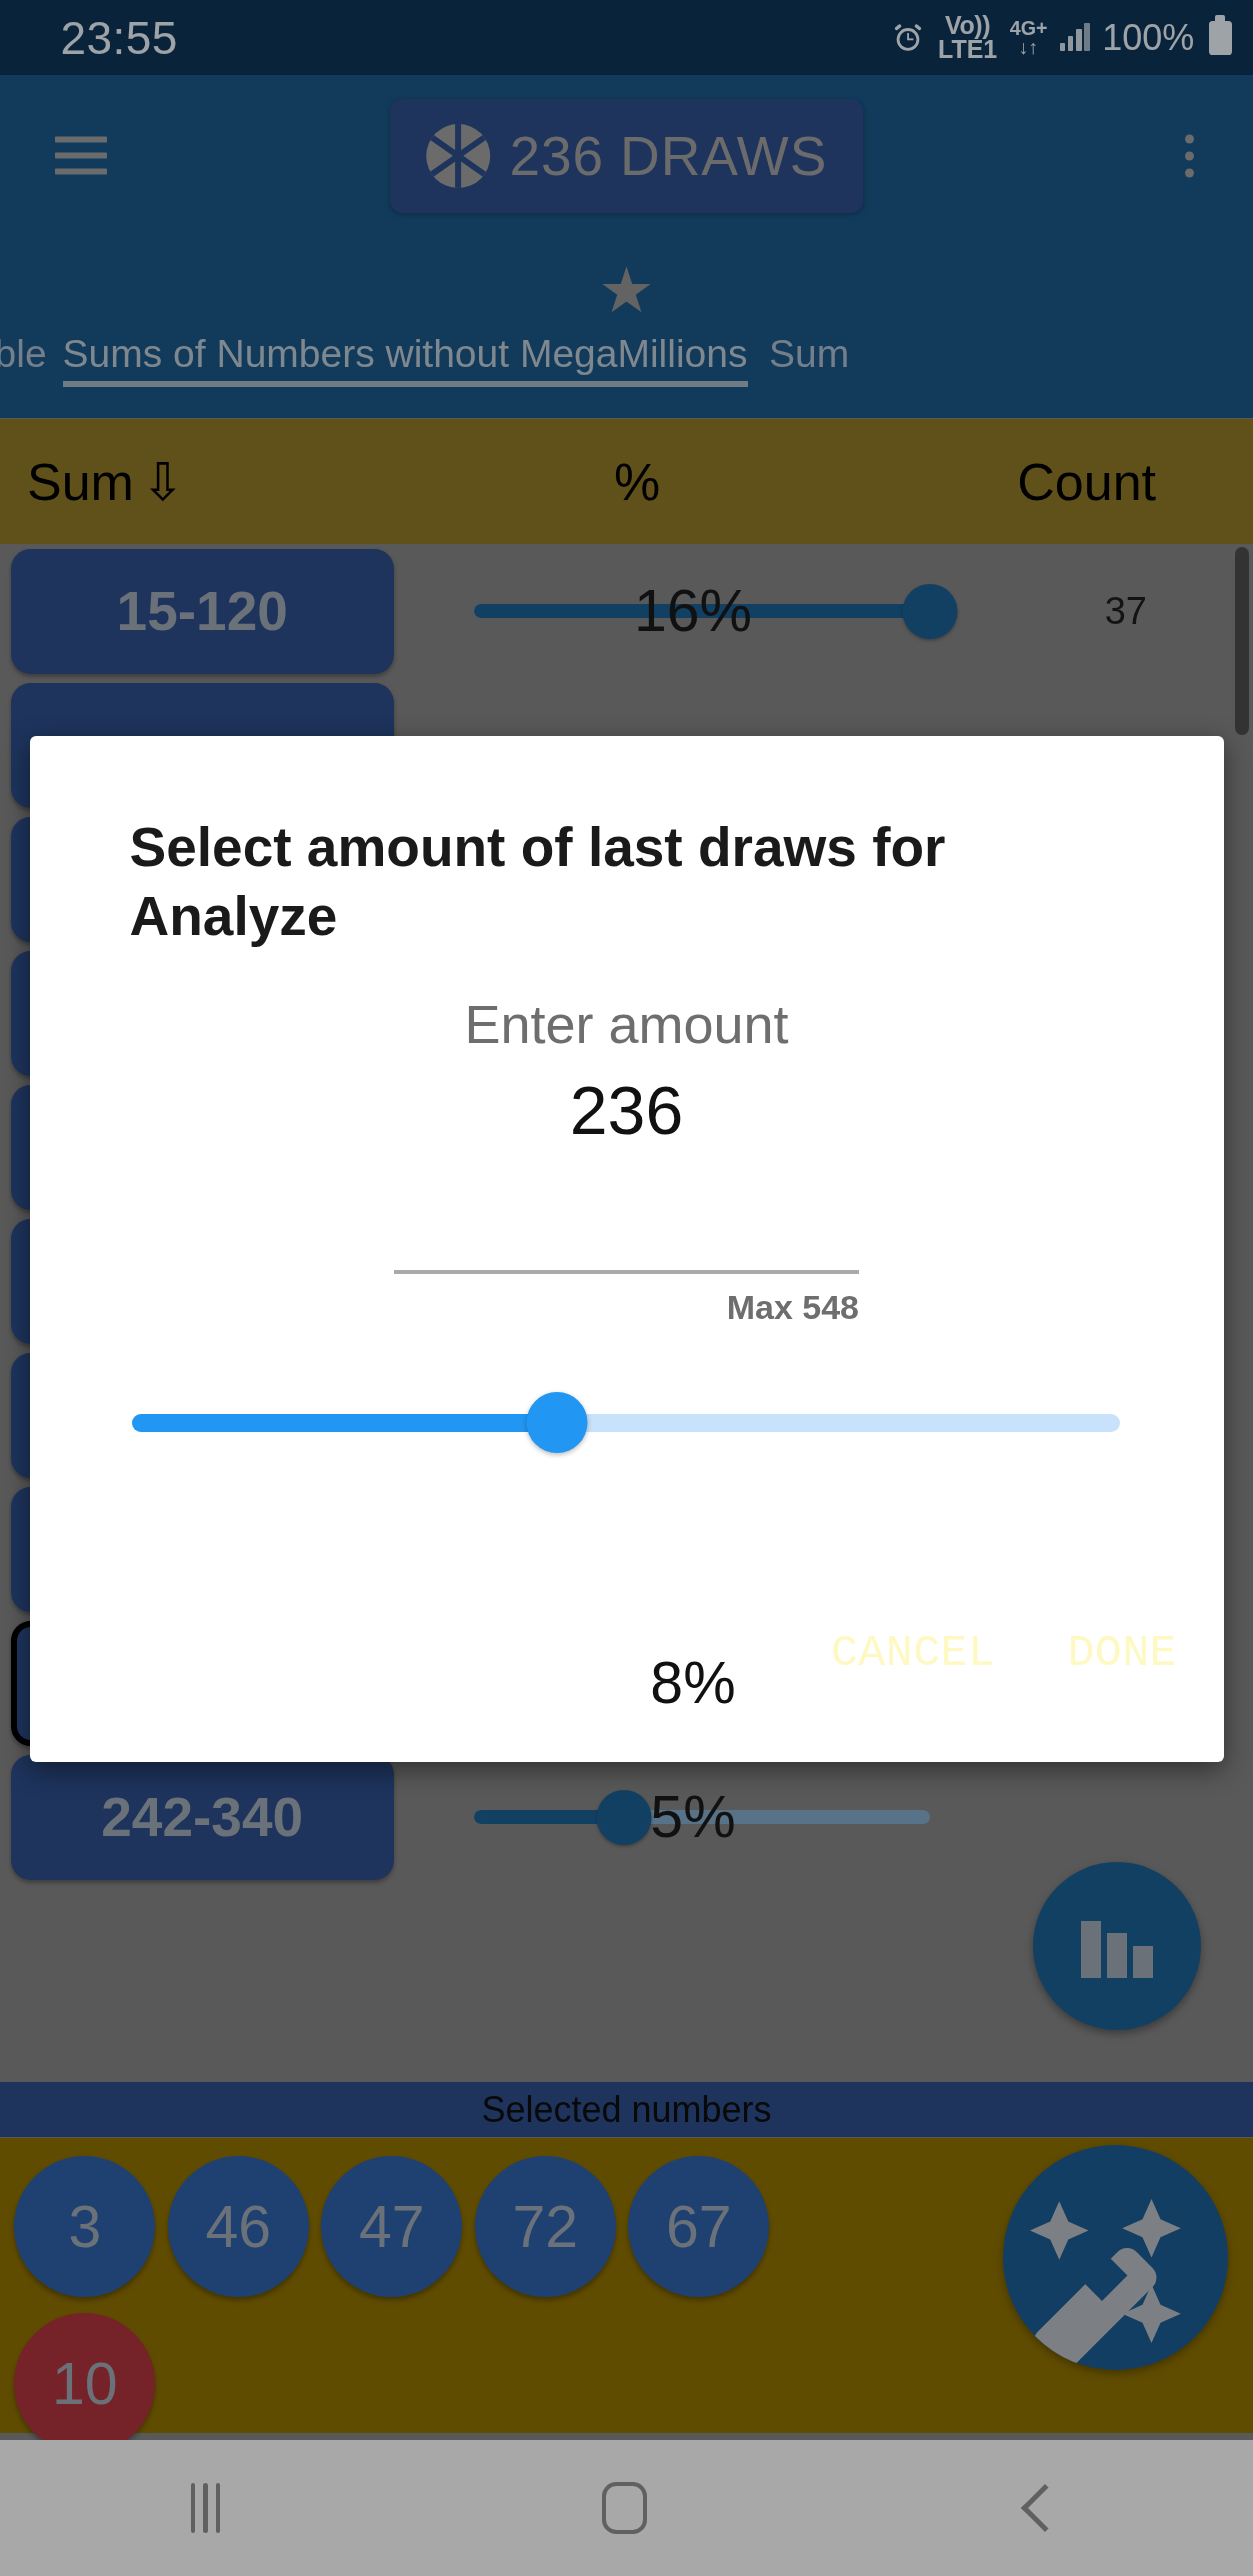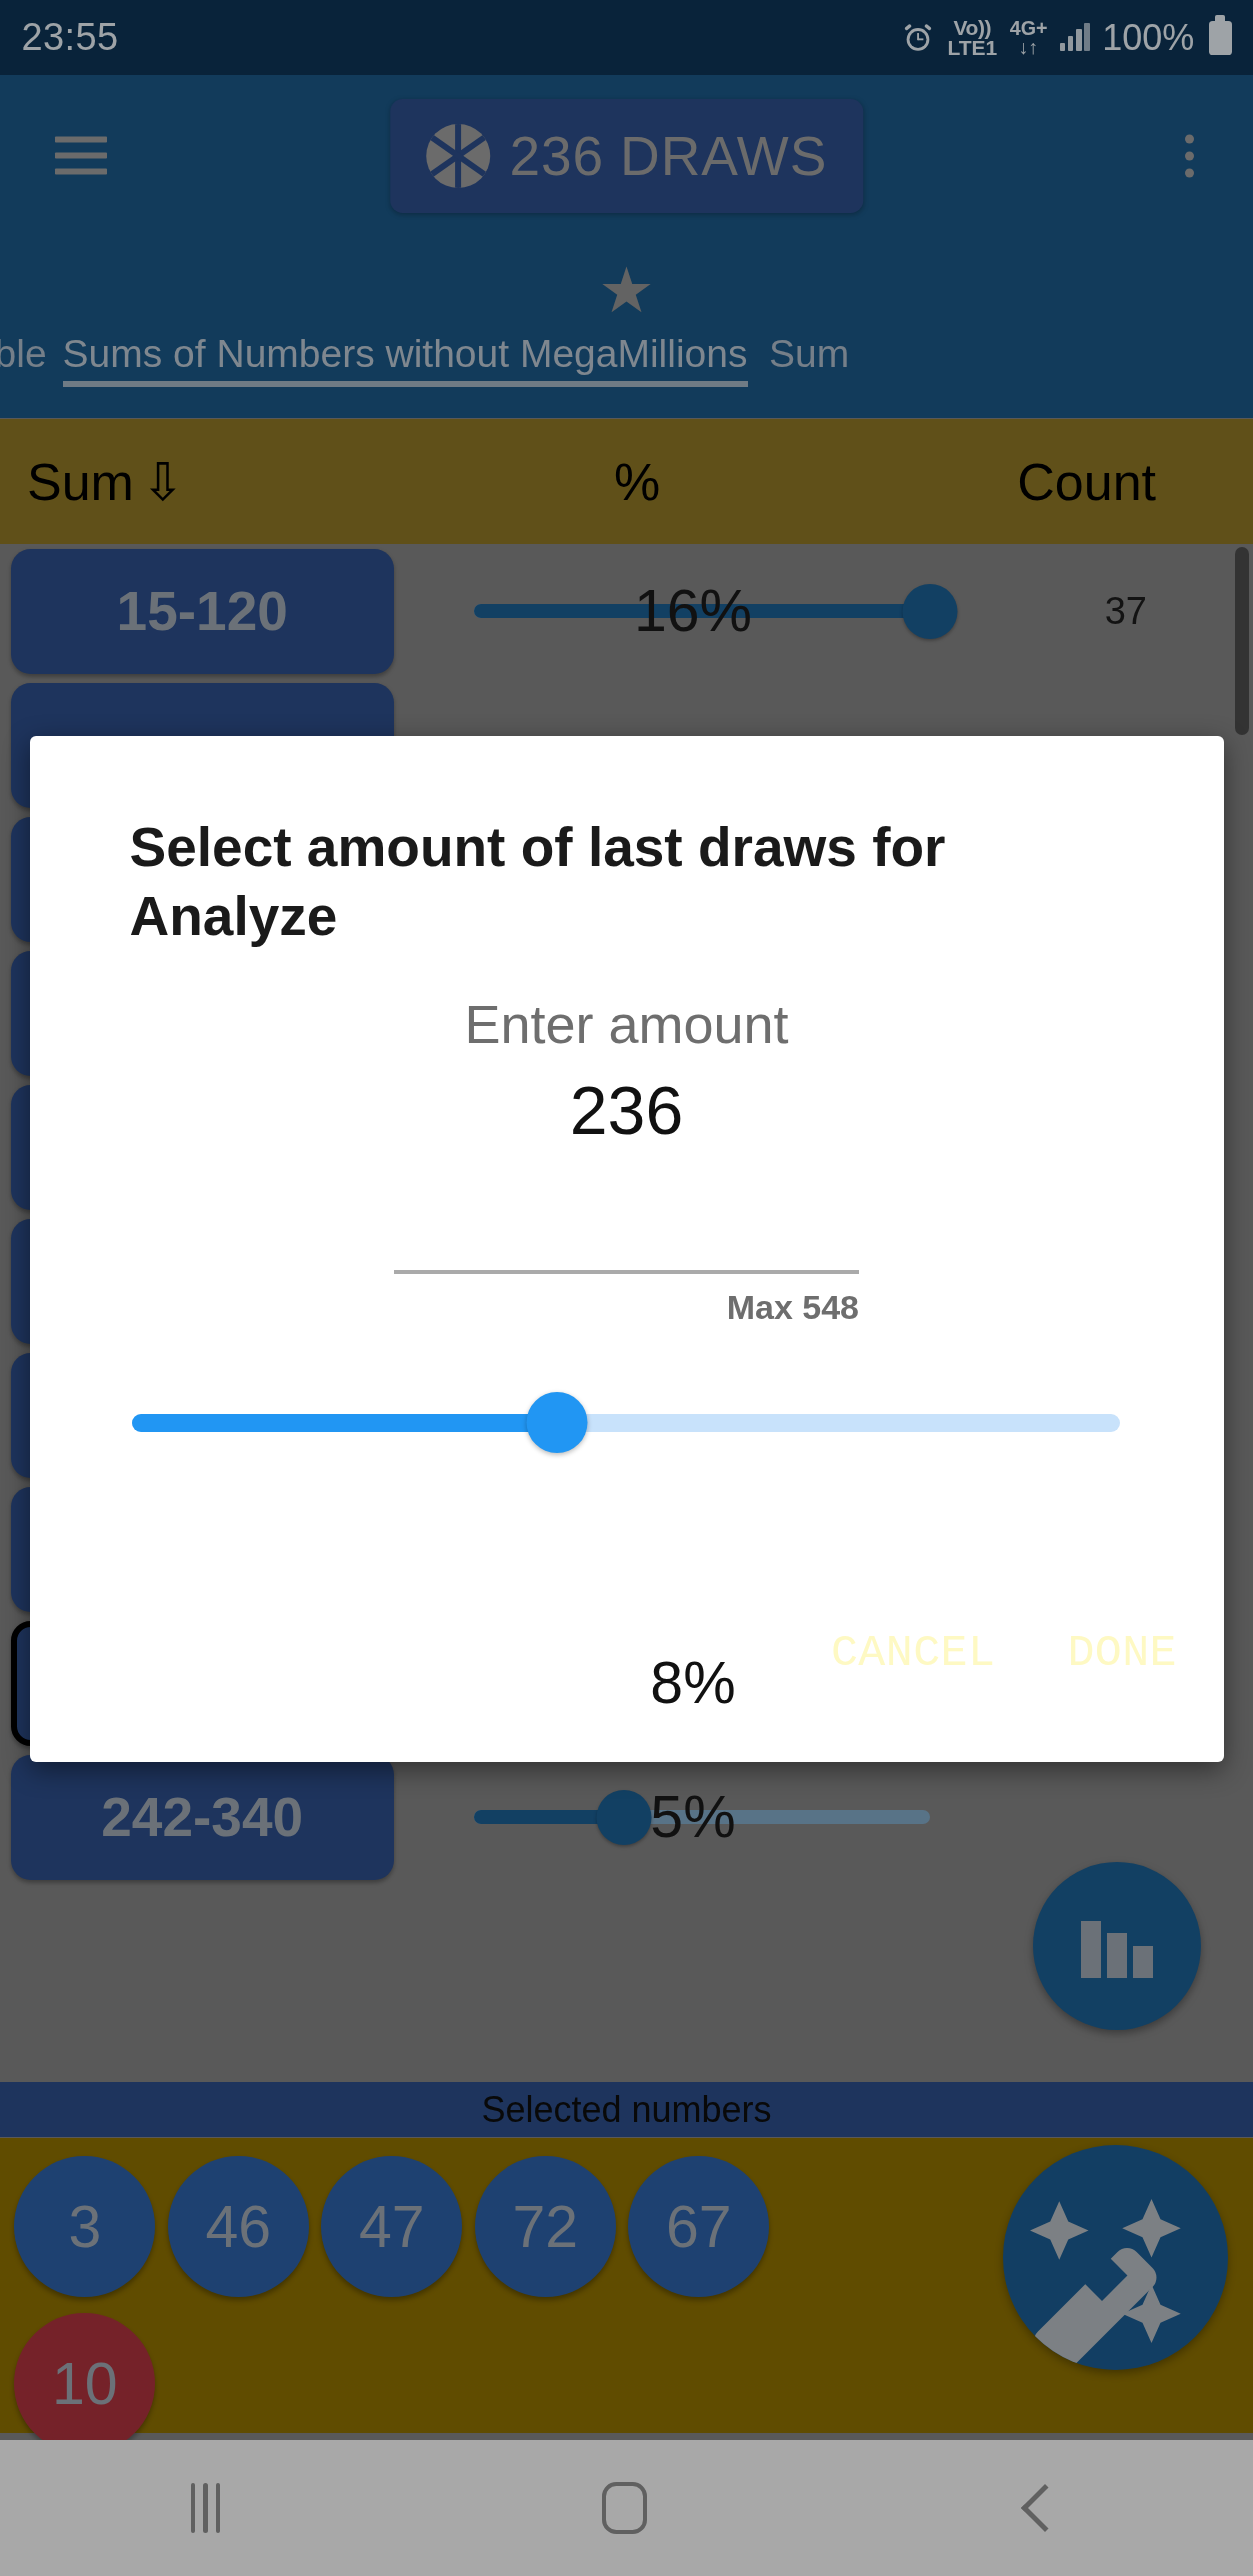--- a/index.html
+++ b/index.html
@@ -17,28 +17,28 @@
 
   
   .statusbar {
     position: absolute; top: 0; left: 0;
     width: 1253px; height: 75px;
     background: #0d3354;
     display: flex; align-items: center;
     padding: 0 21.5px;
     color: #e8edf2;
   }
-  .clock { font-size: 38px; letter-spacing: 0.4px; color: #e3eaf0; }
+  .clock { font-size: 46px; letter-spacing: 0.4px; color: #e3eaf0; margin-left: 39px; }
   .status-right {
     margin-left: auto; display: flex; align-items: center; gap: 12.5px;
   }
   .alarm-icon { width: 34px; height: 34px; position: relative; }
   .volte {
     display: flex; flex-direction: column; align-items: center;
-    line-height: 0.95; font-size: 21px; font-weight: bold; color: #e3eaf0; justify-content: flex-end;
+    line-height: 0.95; font-size: 25px; font-weight: bold; color: #e3eaf0; justify-content: flex-end;
   }
   .volte span:first-child { letter-spacing: -0.4px; }
   .net {
     display: flex; flex-direction: column; align-items: center;
     line-height: 0.95; font-size: 19.7px; font-weight: bold; color: #e3eaf0;
   }
   .sigbars { display: flex; align-items: flex-end; gap: 2.7px; height: 27px; }
   .sigbars i { display: block; width: 5.4px; background: #cfdae3; border-radius: 0.9px; }
   .sigbars i:nth-child(1) { height: 8px; }
   .sigbars i:nth-child(2) { height: 15px; }

